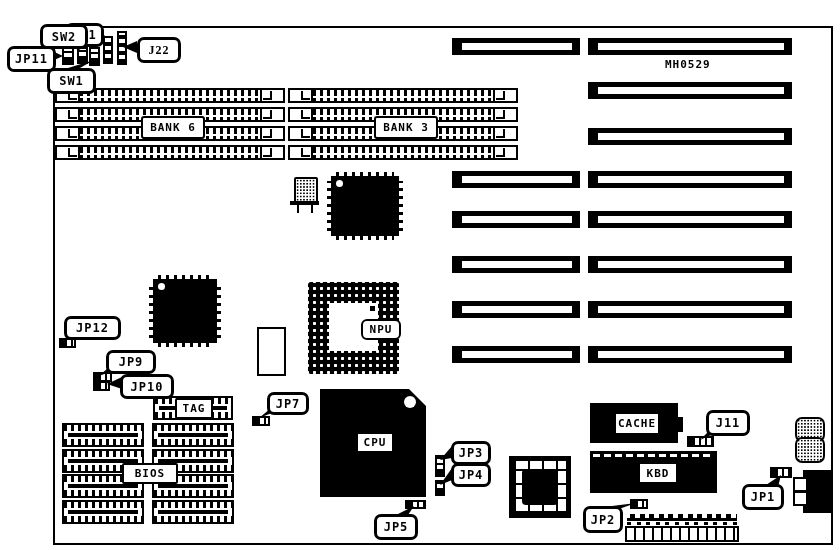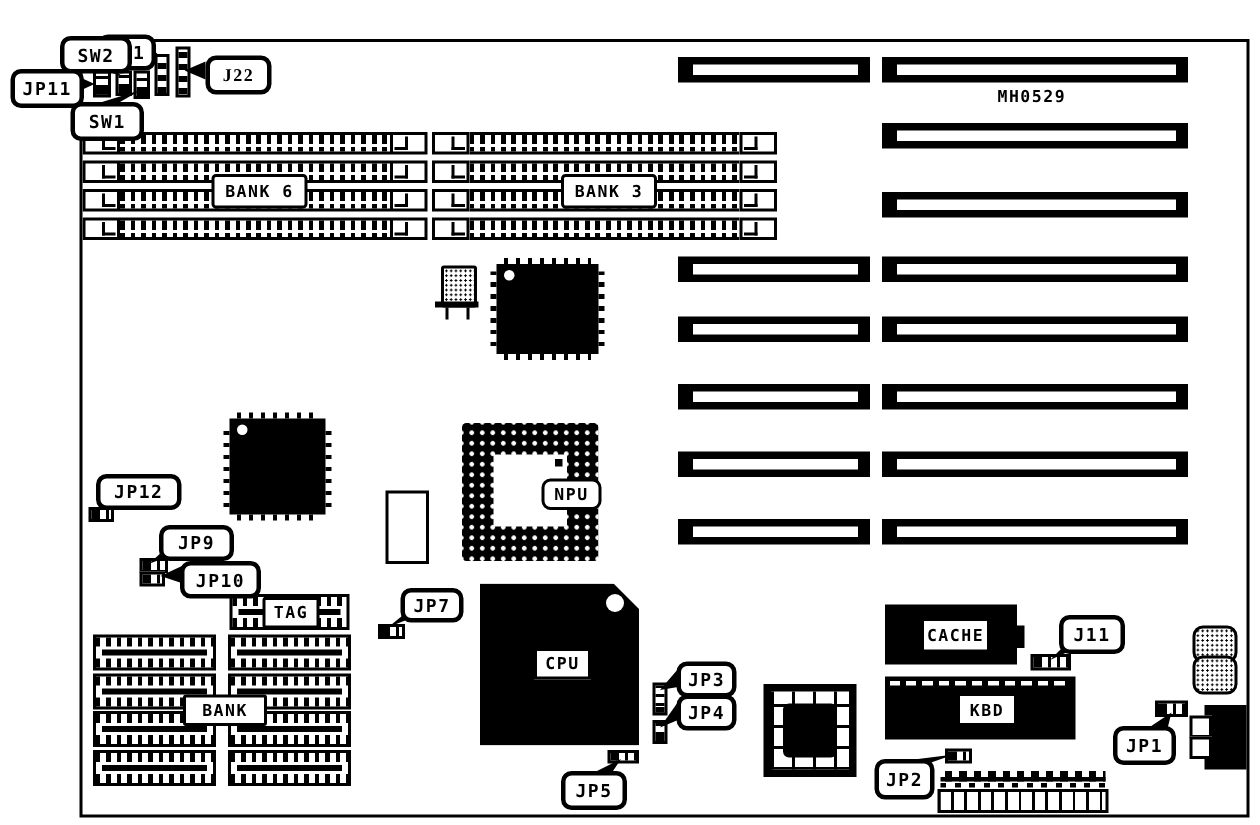--- a/index.html
+++ b/index.html
@@ -219,21 +219,21 @@
   <div class="abs lbox" style="left:175px;top:398px;width:34px;height:17px;border-radius:2px;">TAG</div>
 
   <div class="abs dip" style="left:62px;top:423px;width:78px;height:20px;"></div>
   <div class="abs dip" style="left:152px;top:423px;width:78px;height:20px;"></div>
   <div class="abs dip" style="left:62px;top:449px;width:78px;height:20px;"></div>
   <div class="abs dip" style="left:152px;top:449px;width:78px;height:20px;"></div>
   <div class="abs dip" style="left:62px;top:474px;width:78px;height:20px;"></div>
   <div class="abs dip" style="left:152px;top:474px;width:78px;height:20px;"></div>
   <div class="abs dip" style="left:62px;top:500px;width:78px;height:20px;"></div>
   <div class="abs dip" style="left:152px;top:500px;width:78px;height:20px;"></div>
-  <div class="abs lbox" style="left:122px;top:463px;width:52px;height:17px;border-radius:2px;">BANK</div>
+  <div class="abs lbox" style="left:122px;top:463px;width:52px;height:17px;border-radius:2px;">BIOS</div>
 
   <div class="abs blk" style="left:590px;top:403px;width:88px;height:40px;"></div>
   <div class="abs blk" style="left:678px;top:417px;width:5px;height:15px;"></div>
   <div class="abs lbox" style="left:614px;top:412px;width:42px;height:19px;border-radius:2px;">CACHE</div>
 
   <div class="abs blk" style="left:590px;top:451px;width:127px;height:42px;">
     <div class="dash"></div>
   </div>
   <div class="abs lbox" style="left:638px;top:462px;width:36px;height:18px;border-radius:2px;">KBD</div>
 

